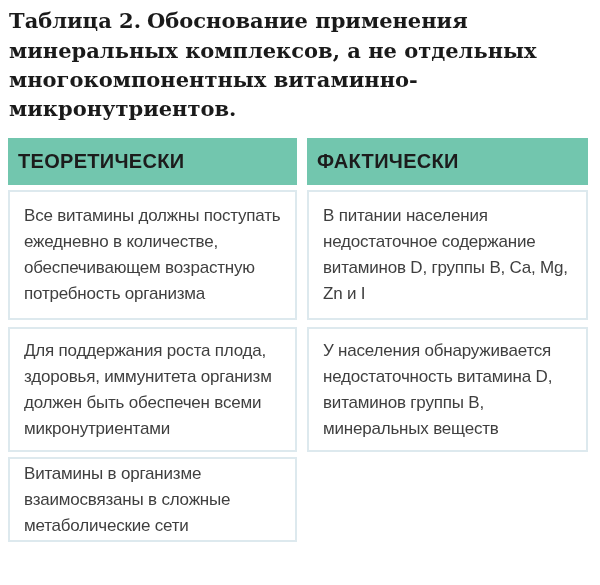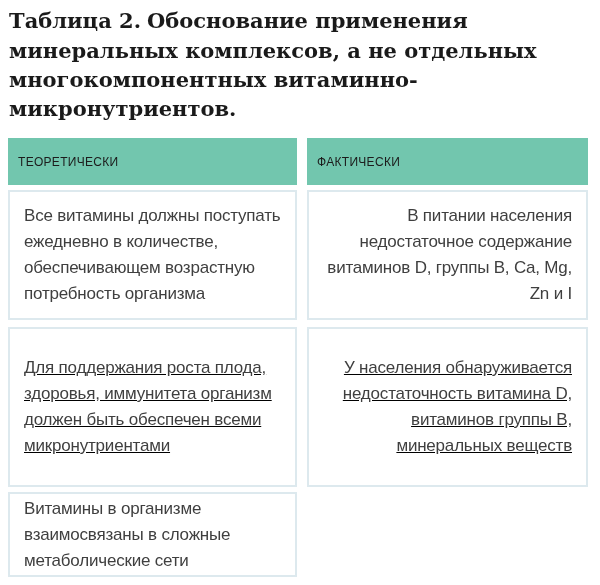--- a/index.html
+++ b/index.html
@@ -25,33 +25,33 @@
     font-family: "DejaVu Serif", "Liberation Serif", serif;
     font-size: 21px; line-height: 29px; color: var(--title-text);
   }
   .title-prefix { font-weight: 700; margin-right: 6px; }
   .title-bold { font-weight: 700; }
 
   
   .vit-table { position: absolute; left: 8px; top: 138px; width: 580px; }
   .t-header, .t-row { display: flex; gap: 10px; }
   .col-left  { width: 289px; flex: none; box-sizing: border-box; }
-  .col-right { width: 281px; flex: none; box-sizing: border-box; text-align: right; }
+  .col-right { width: 281px; flex: none; box-sizing: border-box; }
 
   .t-header { height: 47px; margin-bottom: 5px; }
   .h-cell {
     background: var(--header-bg);
     color: var(--header-text);
     display: flex; align-items: center;
     padding: 16px 10px;
-    font-weight: 400; font-size: 12px; letter-spacing: 0.3px;
+    font-weight: 700; font-size: 20px; letter-spacing: 0.3px;
   }
 
   .row-1 { height: 130px; margin-bottom: 7px; }
-  .row-2 { height: 160px; margin-bottom: 5px; text-decoration: underline; }
+  .row-2 { height: 125px; margin-bottom: 5px; }
   .row-3 { height: 85px; }
 
   .b-cell {
     border: 2px solid var(--cell-border);
     background: #ffffff;
     color: var(--body-text);
     display: flex; align-items: center;
     padding: 4px 14px;
     font-size: 17px; line-height: 26px;
     letter-spacing: -0.2px;

